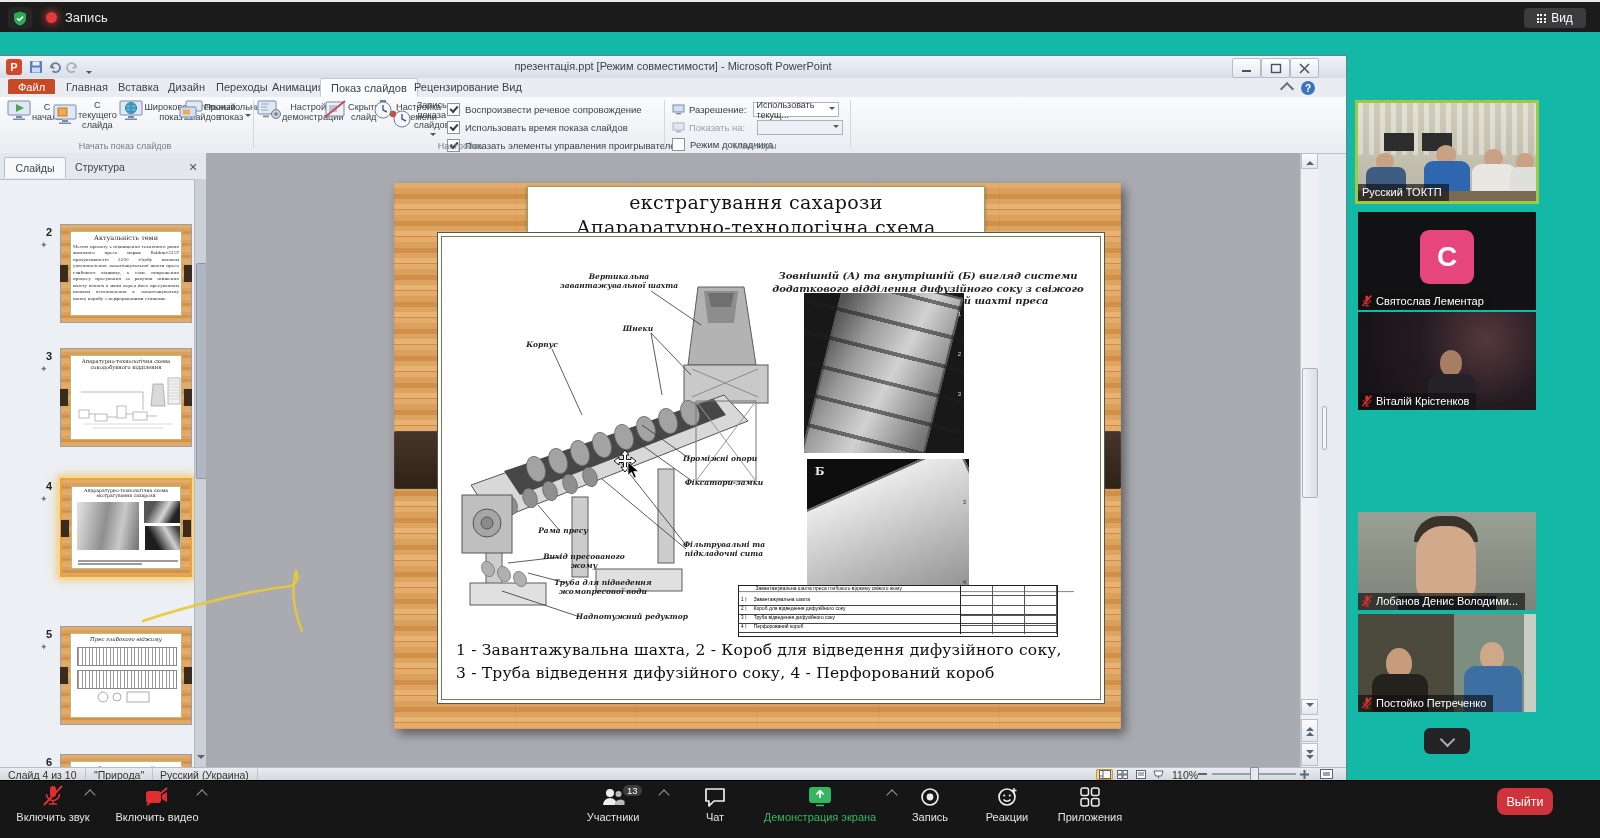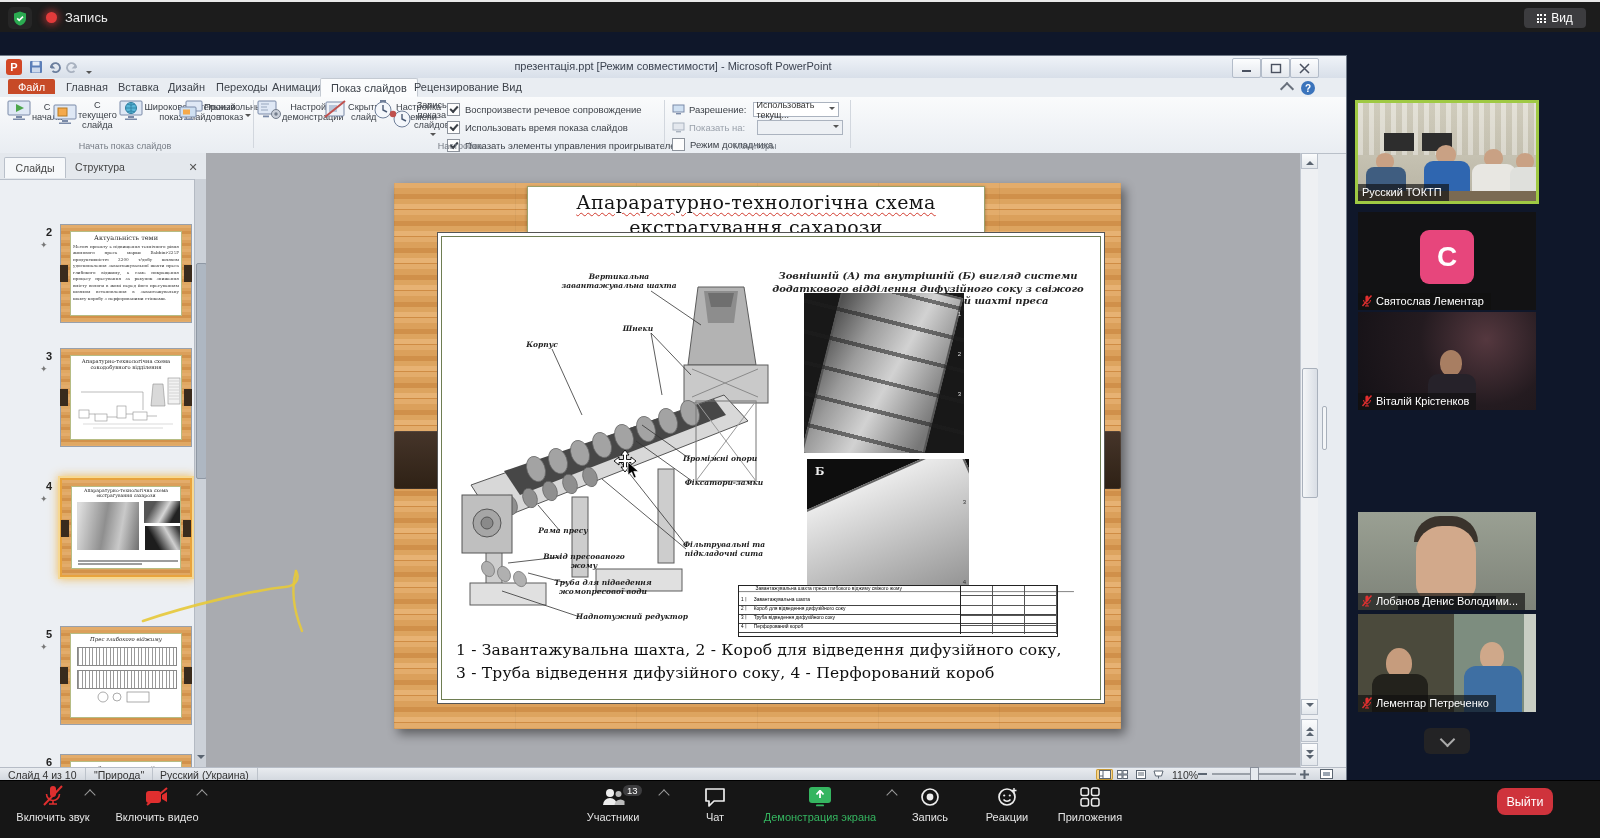--- a/index.html
+++ b/index.html
@@ -1,16 +1,16 @@
 <!DOCTYPE html>
 <html><head>
 <meta charset="utf-8">
 <style>
   html,body{margin:0;padding:0;background:#000;}
-  #stage{position:relative;width:1600px;height:838px;background:#0f172a;overflow:hidden;
+  #stage{position:relative;width:1600px;height:838px;background:#14b8a6;overflow:hidden;
          font-family:"Liberation Sans",sans-serif;-webkit-font-smoothing:antialiased;}
   .abs{position:absolute;}
 
   
   #topbar{left:0;top:0;width:1600px;height:30px;background:#1c1c1c;border-top:2px solid #e8e8e8;}
   .shield-tile{left:8px;top:5px;width:24px;height:22px;background:#262626;border-radius:5px;display:flex;align-items:center;justify-content:center;}
   .rec-dot{left:46px;top:10px;width:11px;height:11px;border-radius:50%;background:#e23b3b;box-shadow:0 0 6px 3px rgba(226,59,59,.45);}
   .rec-label{left:65px;top:8px;color:#ececec;font-size:13px;}
   .view-btn{left:1524px;top:6px;width:62px;height:20px;background:#3c3c3f;border-radius:4px;display:flex;align-items:center;justify-content:center;gap:5px;color:#fff;font-size:12px;}
   .grid-ic{display:inline-block;width:9px;height:9px;
@@ -428,22 +428,22 @@
           </div>
       </div>
     </div>
 
     <div id="editor" class="abs">
       <div id="slide" class="abs">
         <div class="clipbig" style="left:0px"></div>
         <div class="clipbig" style="right:0px"></div>
 
         <div id="titlebox">
+          <div>екстрагування сахарози</div>
           <div><span class="wavy">Апараратурно-технологічна схема</span></div>
-          <div>екстрагування сахарози</div>
         </div>
 
         <div id="contentbox">
           <div class="innerbrd"></div>
           <div id="photocap">Зовнішній (А) та внутрішній (Б) вигляд системи додаткового відділення дифузійного соку з свіжого жому в завантажувальній шахті преса</div>
 
           <svg class="abs" style="left:8px;top:40px" width="350" height="368" viewBox="0 0 350 368">
 
             <polygon points="252,14 298,14 310,92 242,92" fill="#b3b3b3" stroke="#5c5c5c"></polygon>
             <polygon points="258,18 292,18 288,50 262,50" fill="#8d8d8d"></polygon>
@@ -499,21 +499,21 @@
               <path d="M246 208 L190 168"></path>
               <path d="M240 272 L172 186"></path>
                 <path d="M240 276 L156 206"></path>
               <path d="M114 258 L92 232"></path>
               <path d="M114 284 L62 290"></path>
               <path d="M120 310 L82 300"></path>
               <path d="M134 344 L56 318"></path>
             </g>
           </svg>
 
-          <div class="dlabel" style="left:118px;top:40px;width:126px">Вертикальна завантажувальна шахта</div>
+          <div class="dlabel" style="left:118px;top:40px;width:126px">Вертикальна завантажувальної шахта</div>
           <div class="dlabel" style="left:178px;top:92px;width:44px">Шнеки</div>
           <div class="dlabel" style="left:82px;top:108px;width:44px">Корпус</div>
           <div class="dlabel" style="left:242px;top:222px;width:80px">Проміжні опори</div>
           <div class="dlabel" style="left:244px;top:246px;width:84px">Фіксатори-замки</div>
           <div class="dlabel" style="left:238px;top:308px;width:96px">Фільтрувальні та підкладочні сита</div>
           <div class="dlabel" style="left:96px;top:294px;width:58px">Рама пресу</div>
           <div class="dlabel" style="left:100px;top:320px;width:92px">Вихід пресованого жому</div>
           <div class="dlabel" style="left:112px;top:346px;width:106px">Труба для підведення жомопресової води</div>
           <div class="dlabel" style="left:134px;top:380px;width:120px">Надпотужний редуктор</div>
 
@@ -699,21 +699,21 @@
       <div class="abs" style="left:122px;top:28px;width:24px;height:28px;border-radius:50% 50% 45% 45%;background:#cfa88a"></div>
       <div class="abs" style="left:106px;top:52px;width:58px;height:46px;border-radius:12px 12px 0 0;background:#3e6fa3"></div>
       <div class="abs" style="left:166px;top:0;width:12px;height:98px;background:#c9cec4"></div>
     </div>
     <div class="pname" data-muted="true">
       <svg class="micoff" width="10" height="12" viewBox="0 0 10 12">
           <rect x="3.4" y="0.5" width="3.2" height="6" rx="1.6" fill="#e02f2f"></rect>
           <path d="M1.5 5 a3.5 3.5 0 0 0 7 0 M5 8.5 V11 M3 11 h4" stroke="#e02f2f" fill="none"></path>
           <line x1="0.5" y1="11" x2="9.5" y2="0.5" stroke="#e02f2f" stroke-width="1.4"></line>
         </svg>
-      <span>Лементар Петреченко</span>
+      <span>Постойко Петреченко</span>
     </div>
   </div>
 
   <div class="abs collapse-btn">
     <div style="width:9px;height:9px;border-left:2px solid #aaa;border-bottom:2px solid #aaa;transform:rotate(-45deg);margin-top:-4px"></div>
   </div>
 
   <div id="bottombar" class="abs">
     <div class="titem" style="left:10px;width:86px">
       <div class="ticon">

